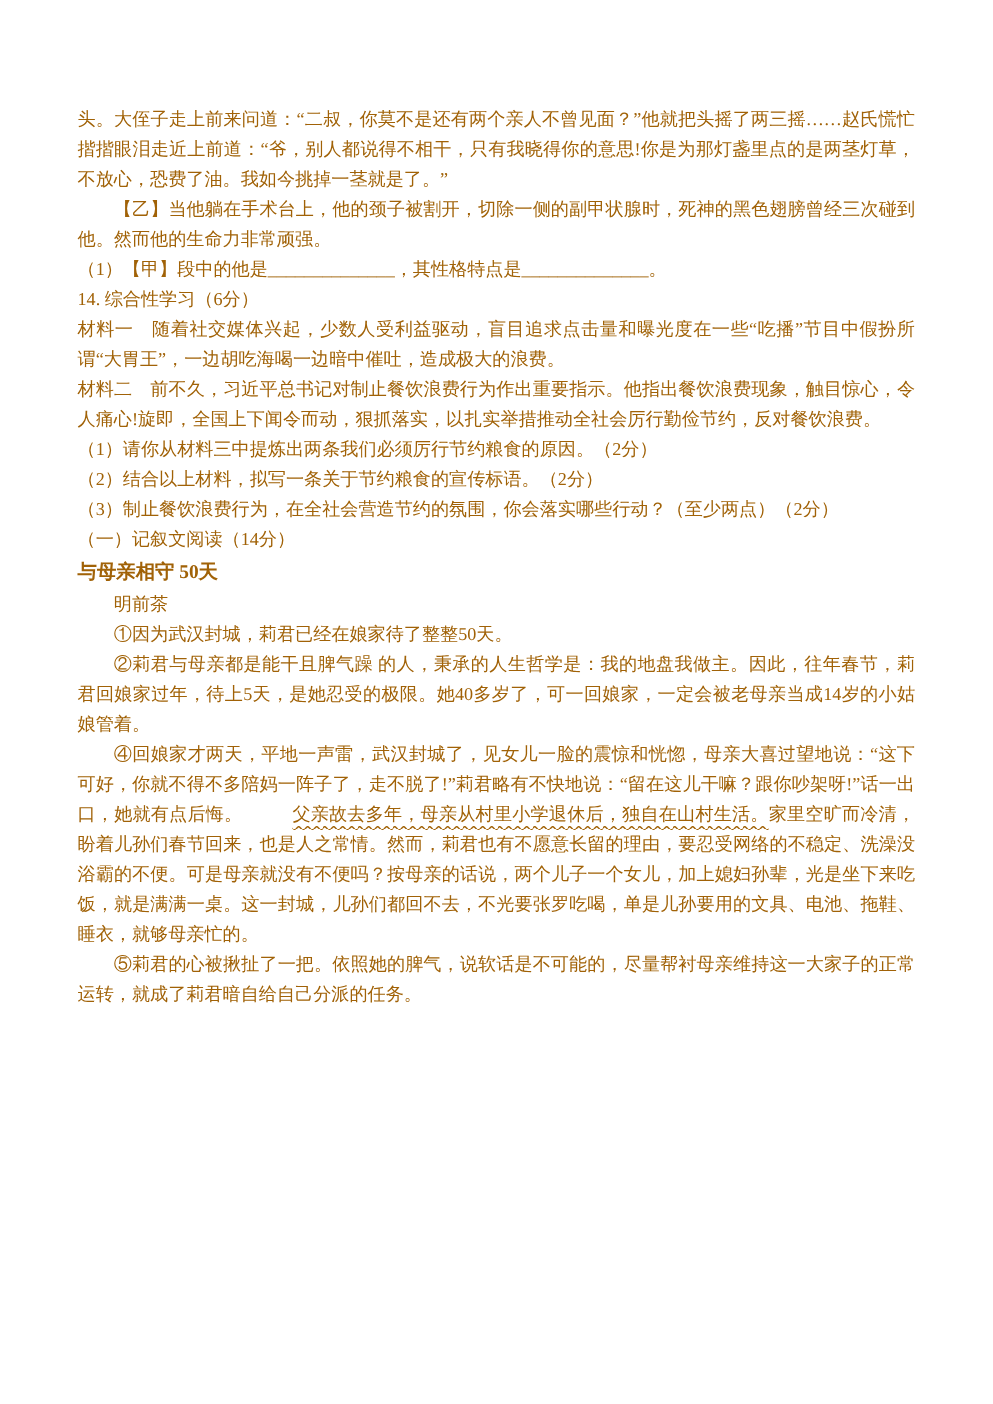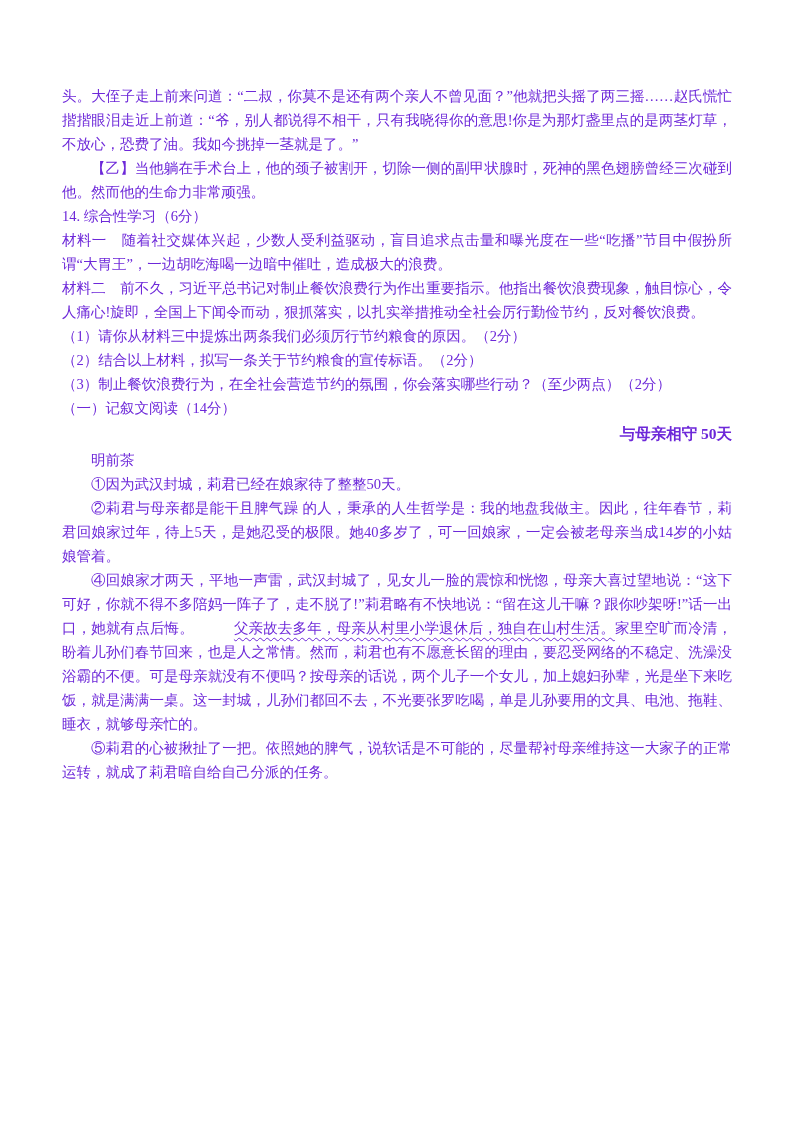--- a/index.html
+++ b/index.html
@@ -6,28 +6,28 @@
   .page{
     position:relative;
     width:794px;
     height:1123px;
     background:#ffffff;
     box-sizing:border-box;
     padding:84px 62px 0 62px;
     font-family:"Liberation Serif","DejaVu Serif",serif;
     font-size:14.5px;
     line-height:24px;
-    color:#6d28d9;
+    color:#a16207;
     text-align:justify;
     overflow:hidden;
   }
   .page p{margin:0;padding:0;}
   .ind{text-indent:2em;}
   .essay-title{
-    text-align:right;
+    text-align:left;
     font-weight:700;
     font-size:15.5px;
     margin:2px 0 2px 0 !important;
   }
   .wavy{
     text-decoration-line:underline;
     text-decoration-style:wavy;
     text-decoration-thickness:1px;
     text-underline-offset:4px;
     margin-left:40px;
@@ -35,20 +35,21 @@
 </style>
 </head>
 <body>
 
 <div class="page">
 
   <p>头。大侄子走上前来问道：“二叔，你莫不是还有两个亲人不曾见面？”他就把头摇了两三摇……赵氏慌忙揩揩眼泪走近上前道：“爷，别人都说得不相干，只有我晓得你的意思!你是为那灯盏里点的是两茎灯草，不放心，恐费了油。我如今挑掉一茎就是了。”</p>
 
   <p class="ind">【乙】当他躺在手术台上，他的颈子被割开，切除一侧的副甲状腺时，死神的黑色翅膀曾经三次碰到他。然而他的生命力非常顽强。</p>
 
+  <p>（1）【甲】段中的他是______________，其性格特点是______________。</p>
 
   <p>14. 综合性学习（6分）</p>
 
   <p>材料一　随着社交媒体兴起，少数人受利益驱动，盲目追求点击量和曝光度在一些“吃播”节目中假扮所谓“大胃王”，一边胡吃海喝一边暗中催吐，造成极大的浪费。</p>
   <p>材料二　前不久，习近平总书记对制止餐饮浪费行为作出重要指示。他指出餐饮浪费现象，触目惊心，令人痛心!旋即，全国上下闻令而动，狠抓落实，以扎实举措推动全社会厉行勤俭节约，反对餐饮浪费。</p>
 
   <p>（1）请你从材料三中提炼出两条我们必须厉行节约粮食的原因。（2分）</p>
   <p>（2）结合以上材料，拟写一条关于节约粮食的宣传标语。（2分）</p>
   <p>（3）制止餐饮浪费行为，在全社会营造节约的氛围，你会落实哪些行动？（至少两点）（2分）</p>
 

